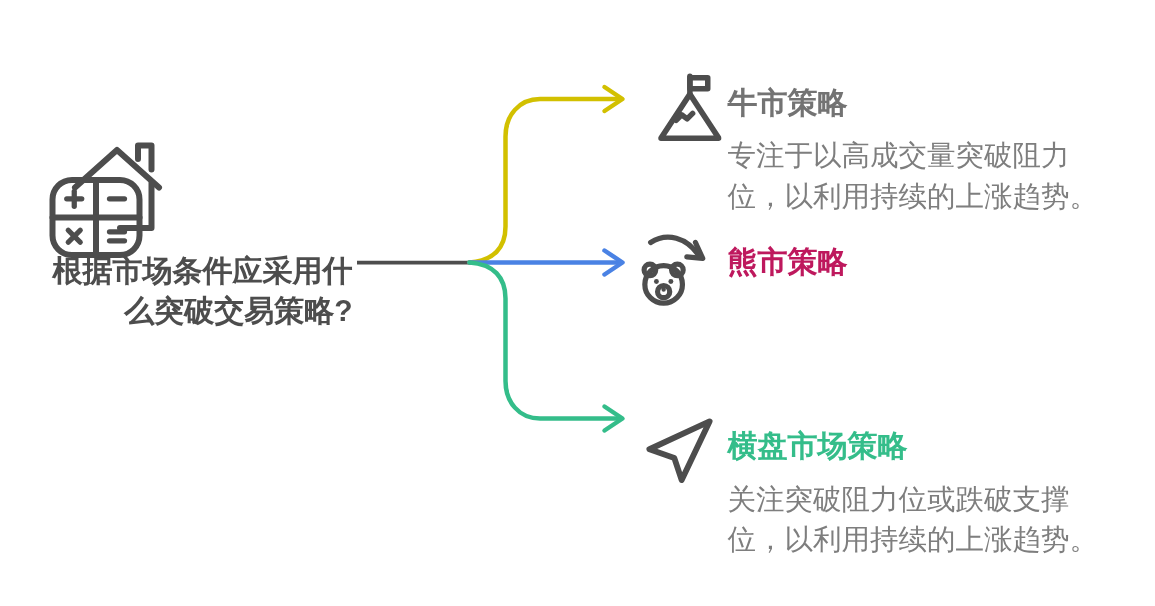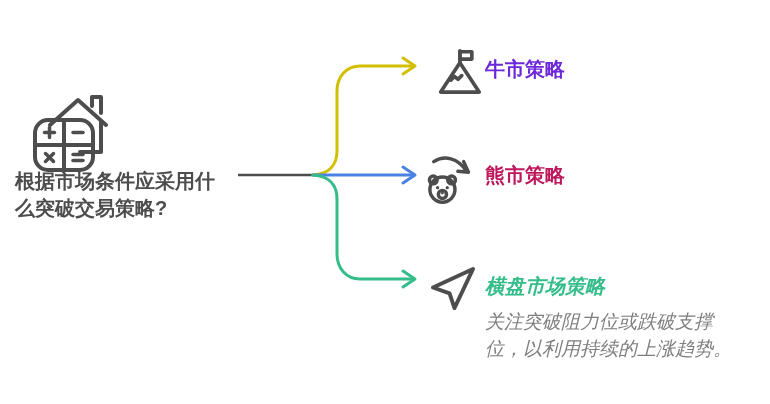--- a/index.html
+++ b/index.html
@@ -11,21 +11,21 @@
     overflow: hidden;
     font-family: "Liberation Sans", sans-serif;
   }
 
   
   .question-group {
     position: absolute;
     left: 15px;
     top: 92px;
     width: 220px;
-    text-align: left;
+    text-align: right;
   }
   .question-icon { display: block; margin: 0 auto; }
   .question-text {
     margin-top: -6px;
     font-size: 20px;
     font-weight: bold;
     line-height: 27px;
     color: #4d4d4d;
     white-space: pre-line;
   }
@@ -35,21 +35,21 @@
     position: absolute;
     left: 0; top: 0;
     width: 770px; height: 404px;
     pointer-events: none;
   }
 
   
   .branch { position: absolute; left: 424px; width: 346px; }
   .branch-0 { top: 47px; }
   .branch-1 { top: 153px; }
-  .branch-2 { top: 264px; font-style: italic; }
+  .branch-2 { top: 276px; }
   .branch .icon-box { position: absolute; }
   .branch-0 .icon-box { left: 13px; top: -2px; }
   .branch-1 .icon-box { left: 2px;  top: -1px; }
   .branch-2 .icon-box { left: 5px;  top: 2px; }
   .branch .content { margin-left: 61px; }
   .branch .title {
     font-size: 20px;
     font-weight: bold;
     line-height: 25px;
     margin: 10px 0 9px 0;
@@ -115,21 +115,23 @@
       <svg width="44" height="52" viewBox="0 0 48 54">
         <g class="stroke-icon" stroke-width="4">
           <path d="M4,50 L25,18 L46,50 Z"></path>
           <path d="M15,37 L19,33 L23,36 L27,32"></path>
           <path d="M25,18 L25,5"></path>
           <path d="M25,6 L38,6 L38,14 L25,14 Z"></path>
         </g>
       </svg>
     </div>
     <div class="content">
-      <div class="title" style="color: #6d28d9;">牛市策略</div>
+      <div class="title" style="color: #737373;">牛市策略</div>
+      <div class="desc">专注于以高成交量突破阻力
+位，以利用持续的上涨趋势。</div>
     </div>
   </div>
 
   <div class="branch branch-1">
     <div class="icon-box">
       <svg width="56" height="54" viewBox="0 0 58 56">
         <g class="stroke-icon" stroke-width="3.6">
           <path d="M8,10 C19,3 33,6 42,20" fill="none"></path>
           <path d="M39,10 L44,21 L33,20" fill="none"></path>
           <circle cx="17" cy="39" r="13"></circle>

